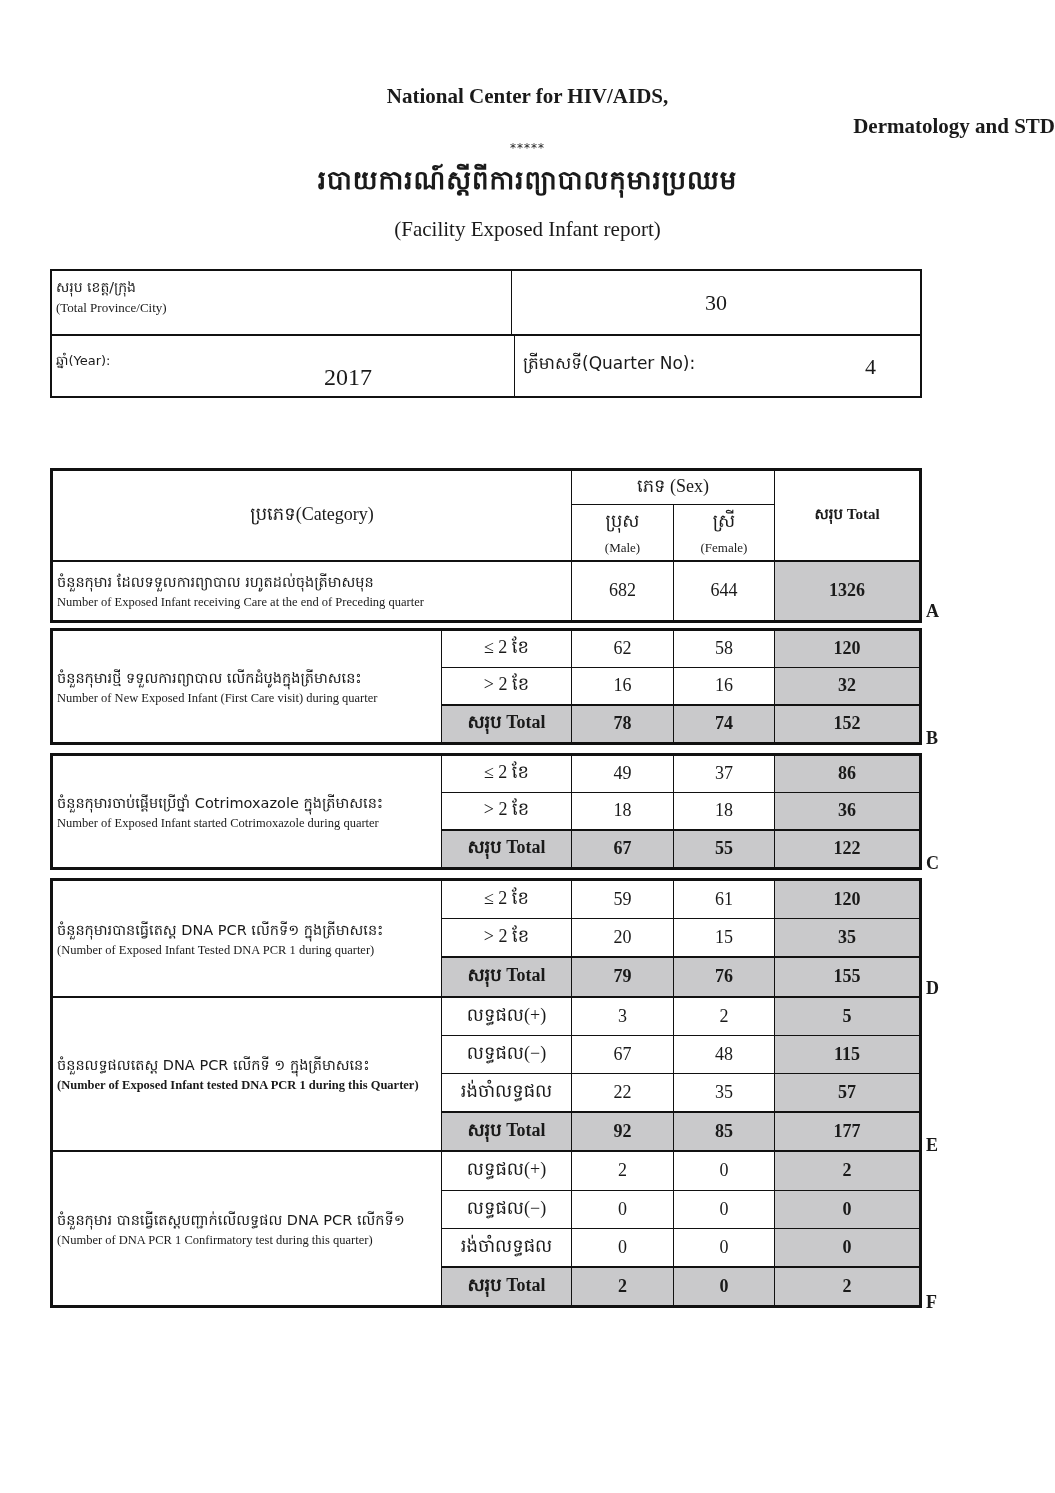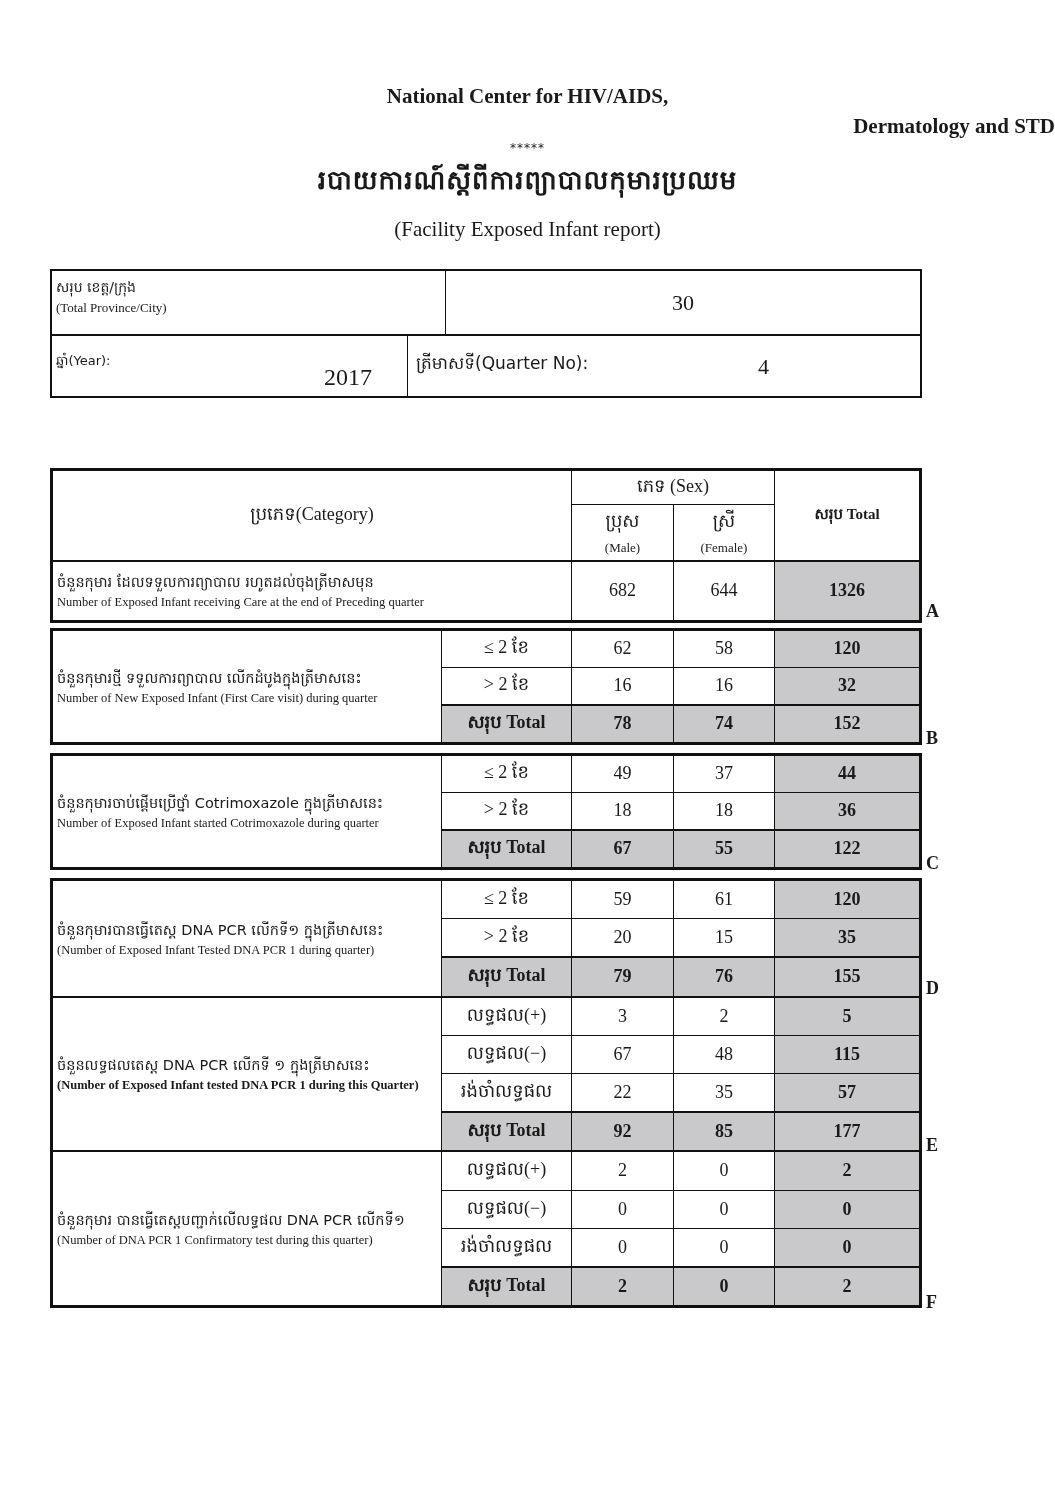--- a/index.html
+++ b/index.html
@@ -10,24 +10,24 @@
   .h-org1 { top: 84px; font-family: "Liberation Serif", serif; font-weight: bold; font-size: 21px; }
   .h-org2 { top: 114px; font-family: "Liberation Serif", serif; font-weight: bold; font-size: 21px; text-align: right; }
   .h-stars { top: 141px; font-family: "DejaVu Sans", sans-serif; font-size: 12px; letter-spacing: 1px; }
   .h-kh { top: 164px; font-family: "DejaVu Sans", sans-serif; font-weight: bold; font-size: 26px; letter-spacing: 1px; }
   .h-en { top: 217px; font-family: "Liberation Serif", serif; font-size: 21px; }
 
   
   .info { position: absolute; left: 50px; top: 269px; width: 872px; border: 2.5px solid #111; }
   .info-row { display: flex; border-bottom: 2.5px solid #111; height: 65px; }
   .info-row:last-child { border-bottom: none; height: 60px; }
-  .info-label { width: 394px; border-right: 1.5px solid #111; padding: 6px 4px; font-family: "DejaVu Sans", sans-serif; font-size: 14px; line-height: 1.5; }
+  .info-label { width: 460px; border-right: 1.5px solid #111; padding: 6px 4px; font-family: "DejaVu Sans", sans-serif; font-size: 14px; line-height: 1.5; }
   .info-label .en { font-family: "Liberation Serif", serif; font-size: 13px; display: block; }
   .info-value { flex: 1; display: flex; align-items: center; justify-content: center; font-family: "Liberation Serif", serif; font-size: 22px; }
-  .year-cell { width: 356px; border-right: 1.5px solid #111; display: flex; align-items: center; position: relative; padding-left: 4px; }
+  .year-cell { width: 463px; border-right: 1.5px solid #111; display: flex; align-items: center; position: relative; padding-left: 4px; }
   .year-label { font-family: "DejaVu Sans", sans-serif; font-size: 13px; position: absolute; top: 16px; left: 4px; }
   .year-val { position: absolute; left: 272px; top: 28px; font-family: "Liberation Serif", serif; font-size: 24px; }
   .quarter-cell { flex: 1; position: relative; }
   .quarter-label { position: absolute; left: 8px; top: 16px; font-family: "DejaVu Sans", sans-serif; font-size: 17px; }
   .quarter-val { position: absolute; left: 350px; top: 18px; font-family: "Liberation Serif", serif; font-size: 22px; }
 
   
   .blk { position: absolute; left: 50px; width: 872px; border: 2.5px solid #111; }
   .blk table { border-collapse: collapse; width: 100%; height: 100%; table-layout: fixed; }
   .blk td { border: 1.5px solid #111; text-align: center; vertical-align: middle; font-family: "Liberation Serif", serif; font-size: 18px; }
@@ -151,21 +151,21 @@
       </colgroup>
     <tbody>
         <tr>
       <td rowspan="3" class="cat">
             <span class="kh">ចំនួនកុមារចាប់ផ្តើមប្រើថ្នាំ Cotrimoxazole ក្នុងត្រីមាសនេះ</span>
             <span class="en">Number of Exposed Infant started Cotrimoxazole during quarter</span>
           </td>
       <td class="sub">≤ 2 ខែ</td>
       <td>49</td>
       <td>37</td>
-      <td class="shade bold">44</td>
+      <td class="shade bold">86</td>
     </tr>
     <tr>
       <td class="sub">&gt; 2 ខែ</td>
       <td>18</td>
       <td>18</td>
       <td class="shade bold">36</td>
     </tr>
     <tr style="border-top:2.5px solid #111">
       <td class="shade sub-total">សរុប Total</td>
       <td class="shade bold">67</td>

